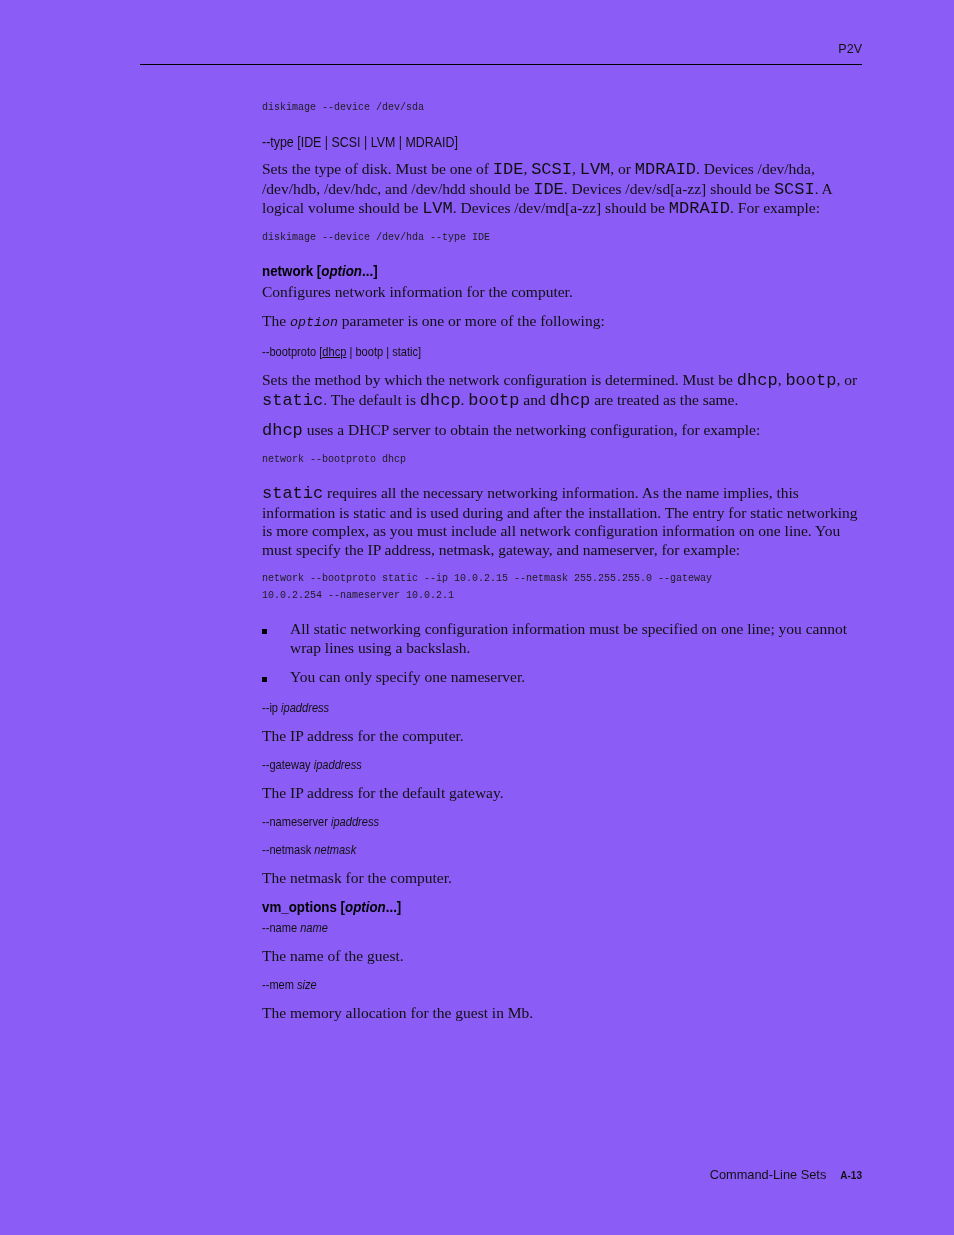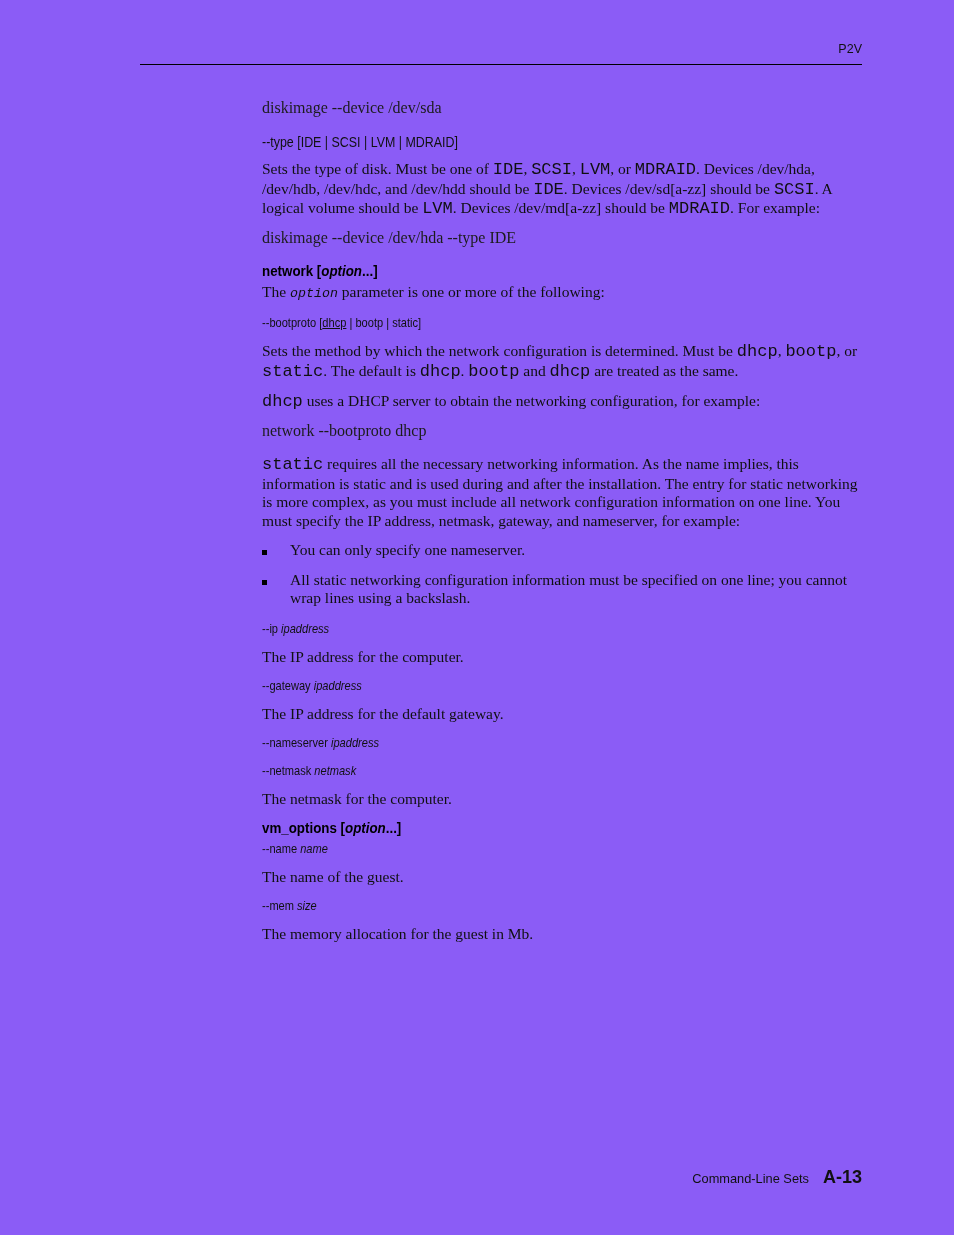--- a/index.html
+++ b/index.html
@@ -5,70 +5,73 @@
   html,body{margin:0;padding:0;background:#ffffff;}
   .page{position:relative;width:954px;height:1235px;background:#8b5cf6;color:#111;overflow:hidden;}
 
   
   .header-title{position:absolute;top:42px;right:92px;font-family:"Liberation Sans",sans-serif;font-size:12.5px;color:#111;}
   .header-rule{position:absolute;top:64px;left:140px;right:92px;height:0;border-top:1.5px solid #000;}
 
   
   .content{position:absolute;left:262px;top:99px;width:601px;}
 
-  .blk-code{font-family:Liberation Serif, serif;font-size:16px;line-height:17px;white-space:pre;margin:0 0 16px;color:#1c1c1c;}
+  .blk-code{font-family:Liberation Mono, monospace;font-size:10px;line-height:17px;white-space:pre;margin:0 0 16px;color:#1c1c1c;}
   .blk-para{font-family:"Liberation Serif","DejaVu Serif",serif;font-size:15.5px;line-height:18.6px;margin:0 0 10.5px;color:#101010;}
   .seg-code{font-family:"Liberation Mono","DejaVu Sans Mono",monospace;font-size:17px;}
   .seg-code-italic{font-family:"Liberation Mono","DejaVu Sans Mono",monospace;font-size:13.3px;font-style:italic;}
   .seg-italic{font-style:italic;}
   .seg-underline{text-decoration:underline;}
 
   .blk-opt{font-family:"Liberation Sans",sans-serif;font-size:13.2px;line-height:17px;margin:0 0 11px;transform:scaleX(0.84);transform-origin:0 50%;white-space:nowrap;color:#111;}
   .blk-opt-lg{font-size:14.8px;line-height:20px;margin-bottom:8px;}
 
   .blk-cmd{font-family:"Liberation Sans",sans-serif;font-size:14.2px;font-weight:bold;line-height:18px;margin:0 0 3px;transform:scaleX(0.94);transform-origin:0 50%;white-space:nowrap;color:#000;}
 
   .blk-bullets{margin:0 0 12px;}
   .bullet-item{display:flex;margin:0 0 11px;font-family:"Liberation Serif","DejaVu Serif",serif;font-size:15.5px;line-height:18.6px;color:#101010;}
   .bullet-item:last-child{margin-bottom:0;}
   .bullet-marker{flex:0 0 28px;}
   .bullet-square{display:inline-block;width:5px;height:5px;background:#000;margin-top:7px;}
   .bullet-text{flex:1;}
 
   
   .running-footer{position:absolute;top:1167px;right:92px;font-family:"Liberation Sans",sans-serif;font-size:12.8px;color:#111;white-space:nowrap;}
-  .footer-page{font-weight:bold;margin-left:14px;font-size:18px;}
+  .footer-page{font-weight:bold;margin-left:14px;font-size:10px;}
 </style>
 </head>
 <body>
 
 <div class="page">
   <span class="header-title">P2V</span>
   <div class="header-rule"></div>
 
   <div class="content" id="content">
       <div class="blk-code">diskimage --device /dev/sda</div>
       <div class="blk-opt blk-opt-lg"><span class="seg-plain">--type [IDE | SCSI | LVM | MDRAID]</span></div>
       <div class="blk-para"><span class="seg-plain">Sets the type of disk. Must be one of </span><span class="seg-code">IDE</span><span class="seg-plain">, </span><span class="seg-code">SCSI</span><span class="seg-plain">, </span><span class="seg-code">LVM</span><span class="seg-plain">, or </span><span class="seg-code">MDRAID</span><span class="seg-plain">. Devices /dev/hda, /dev/hdb, /dev/hdc, and /dev/hdd should be </span><span class="seg-code">IDE</span><span class="seg-plain">. Devices /dev/sd[a-zz] should be </span><span class="seg-code">SCSI</span><span class="seg-plain">. A logical volume should be </span><span class="seg-code">LVM</span><span class="seg-plain">. Devices /dev/md[a-zz] should be </span><span class="seg-code">MDRAID</span><span class="seg-plain">. For example:</span></div>
       <div class="blk-code">diskimage --device /dev/hda --type IDE</div>
       <div class="blk-cmd"><span class="seg-plain">network [</span><span class="seg-italic">option</span><span class="seg-plain">...]</span></div>
+      <div class="blk-para"><span class="seg-plain">Configures network information for the computer.</span></div>
       <div class="blk-para"><span class="seg-plain">The </span><span class="seg-code-italic">option</span><span class="seg-plain"> parameter is one or more of the following:</span></div>
       <div class="blk-opt"><span class="seg-plain">--bootproto [</span><span class="seg-underline">dhcp</span><span class="seg-plain"> | bootp | static]</span></div>
       <div class="blk-para"><span class="seg-plain">Sets the method by which the network configuration is determined. Must be </span><span class="seg-code">dhcp</span><span class="seg-plain">, </span><span class="seg-code">bootp</span><span class="seg-plain">, or </span><span class="seg-code">static</span><span class="seg-plain">. The default is </span><span class="seg-code">dhcp</span><span class="seg-plain">. </span><span class="seg-code">bootp</span><span class="seg-plain"> and </span><span class="seg-code">dhcp</span><span class="seg-plain"> are treated as the same.</span></div>
       <div class="blk-para"><span class="seg-code">dhcp</span><span class="seg-plain"> uses a DHCP server to obtain the networking configuration, for example:</span></div>
       <div class="blk-code">network --bootproto dhcp</div>
       <div class="blk-para"><span class="seg-code">static</span><span class="seg-plain"> requires all the necessary networking information. As the name implies, this information is static and is used during and after the installation. The entry for static networking is more complex, as you must include all network configuration information on one line. You must specify the IP address, netmask, gateway, and nameserver, for example:</span></div>
+      <div class="blk-code">network --bootproto static --ip 10.0.2.15 --netmask 255.255.255.0 --gateway
+10.0.2.254 --nameserver 10.0.2.1</div>
       <div class="blk-bullets">
         <div class="bullet-item">
           <span class="bullet-marker"><span class="bullet-square"></span></span>
-          <span class="bullet-text"><span class="seg-plain">You can only specify one nameserver.</span></span>
+          <span class="bullet-text"><span class="seg-plain">All static networking configuration information must be specified on one line; you cannot wrap lines using a backslash.</span></span>
         </div>
         <div class="bullet-item">
           <span class="bullet-marker"><span class="bullet-square"></span></span>
-          <span class="bullet-text"><span class="seg-plain">All static networking configuration information must be specified on one line; you cannot wrap lines using a backslash.</span></span>
+          <span class="bullet-text"><span class="seg-plain">You can only specify one nameserver.</span></span>
         </div>
       </div>
       <div class="blk-opt"><span class="seg-plain">--ip </span><span class="seg-italic">ipaddress</span></div>
       <div class="blk-para"><span class="seg-plain">The IP address for the computer.</span></div>
       <div class="blk-opt"><span class="seg-plain">--gateway </span><span class="seg-italic">ipaddress</span></div>
       <div class="blk-para"><span class="seg-plain">The IP address for the default gateway.</span></div>
       <div class="blk-opt"><span class="seg-plain">--nameserver </span><span class="seg-italic">ipaddress</span></div>
       <div class="blk-opt"><span class="seg-plain">--netmask </span><span class="seg-italic">netmask</span></div>
       <div class="blk-para"><span class="seg-plain">The netmask for the computer.</span></div>
       <div class="blk-cmd"><span class="seg-plain">vm_options [</span><span class="seg-italic">option</span><span class="seg-plain">...]</span></div>

